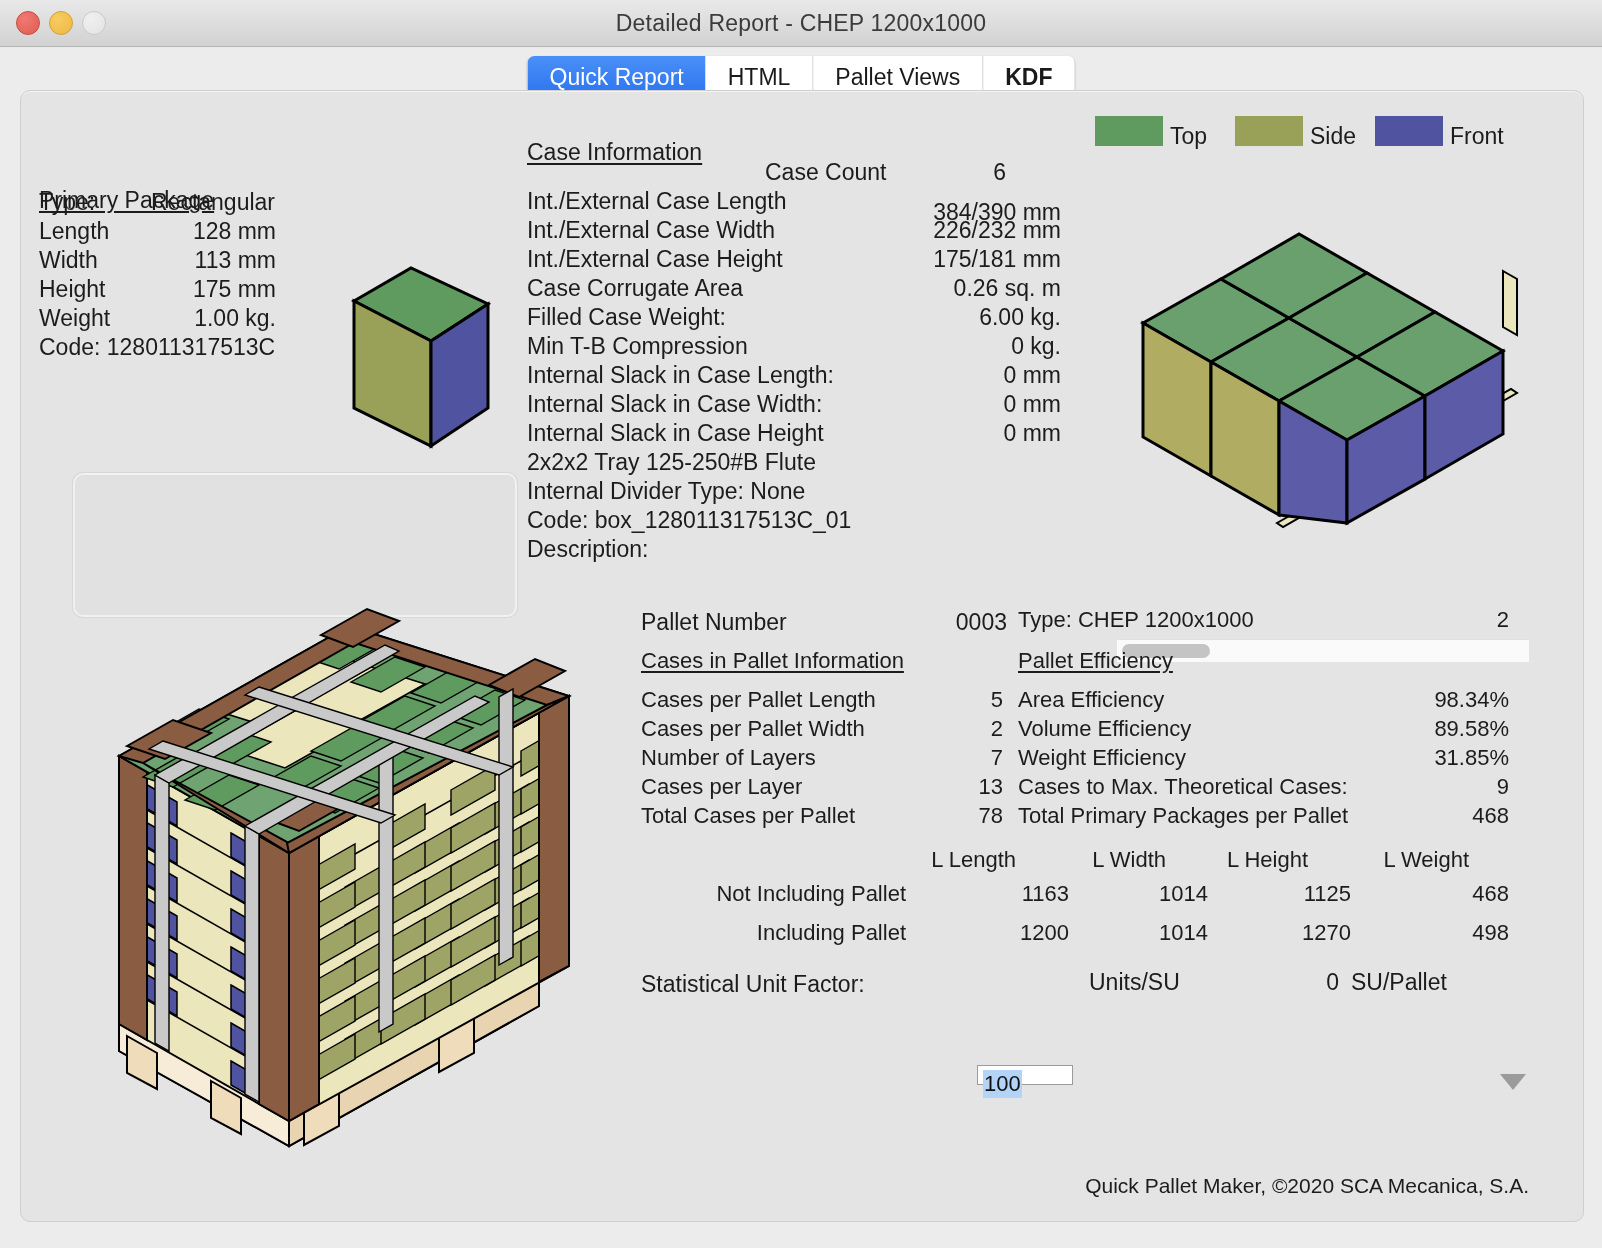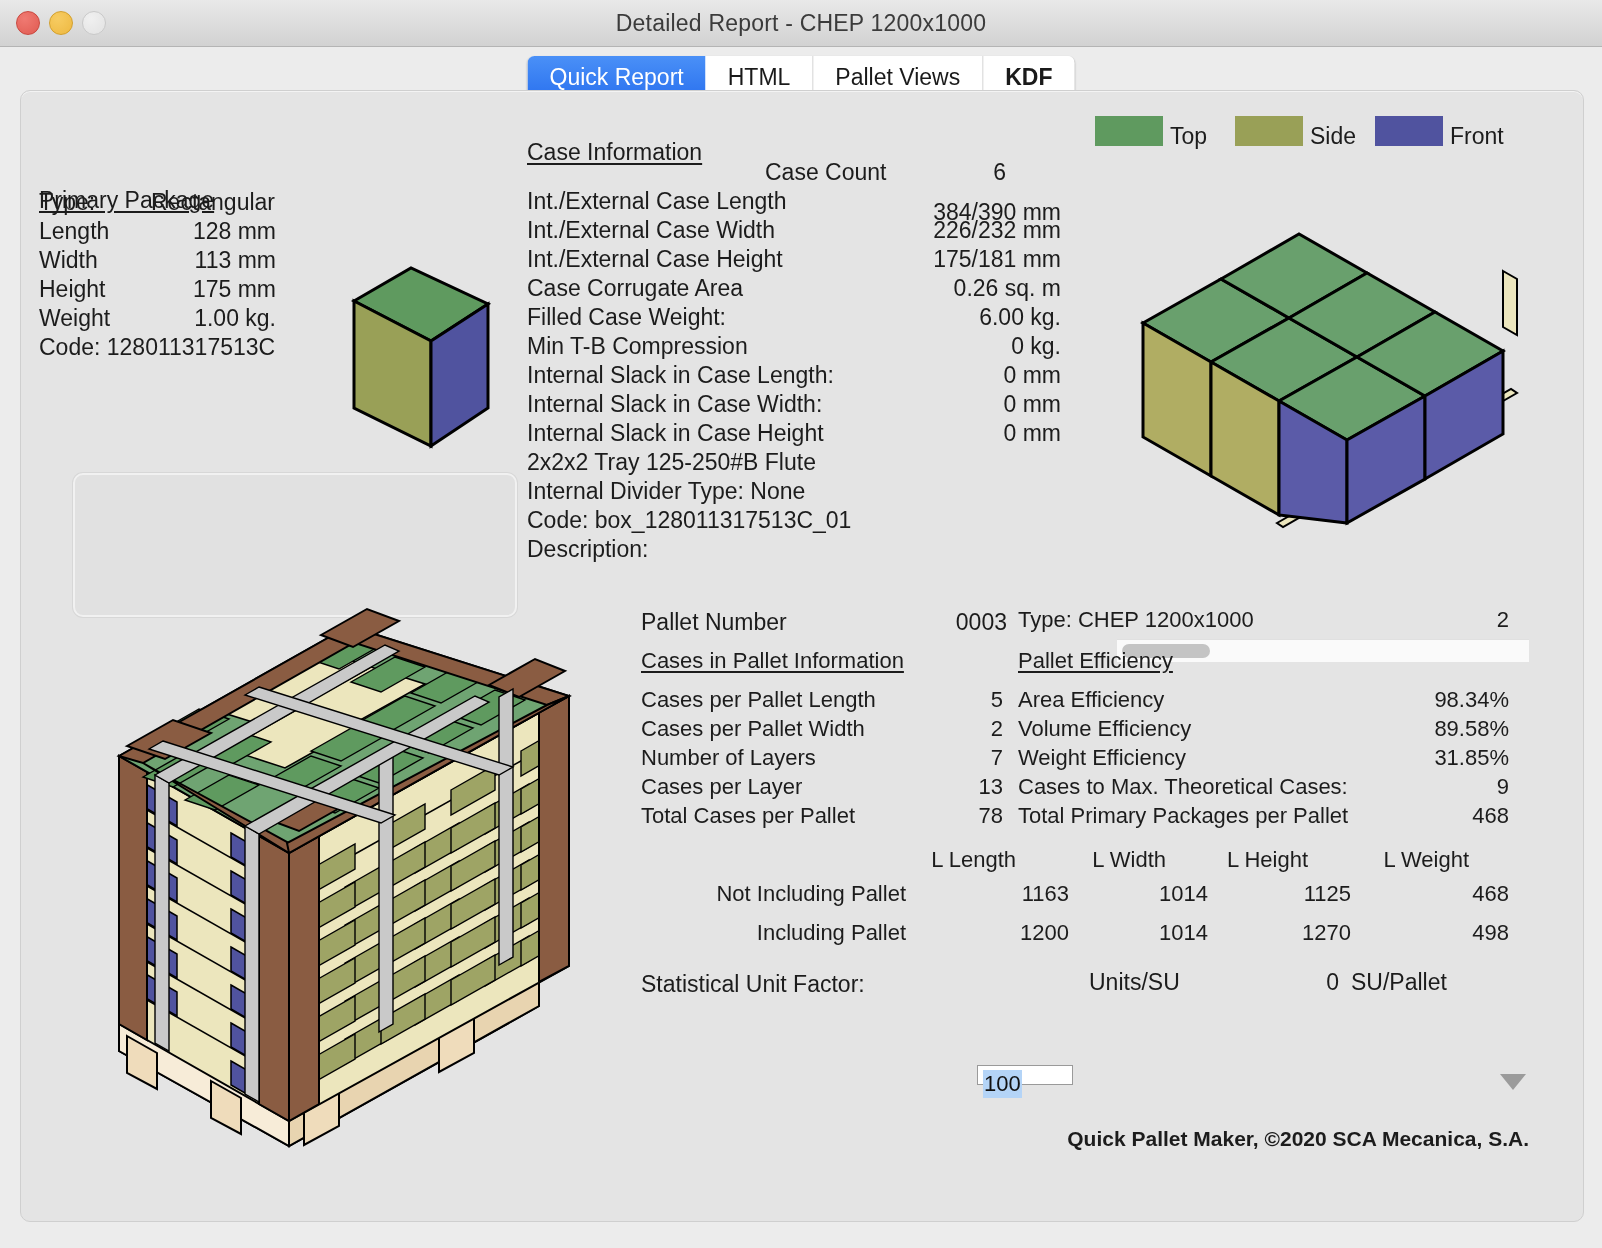--- a/index.html
+++ b/index.html
@@ -495,16 +495,16 @@
     <div class="sf-input">
       <span>100</span>
     </div>
 
     <div class="txt fs23" style="left:1068px; top:878px;">Units/SU</div>
     <div class="txt fs23 right" style="left:1230px; top:878px; width:88px;">0</div>
     <div class="txt fs23" style="left:1330px; top:878px;">SU/Pallet</div>
     <div class="tri-down"></div>
 
 
-    <div class="txt fs21 right" style="left:900px; top:1036px; width:608px;font-weight:bold;">Quick Pallet Maker, ©2020 SCA Mecanica, S.A.</div>
+    <div class="txt fs21 right" style="left:900px; top:1083px; width:608px;">Quick Pallet Maker, ©2020 SCA Mecanica, S.A.</div>
 
   </div>
 </div>
 
 </body></html>

